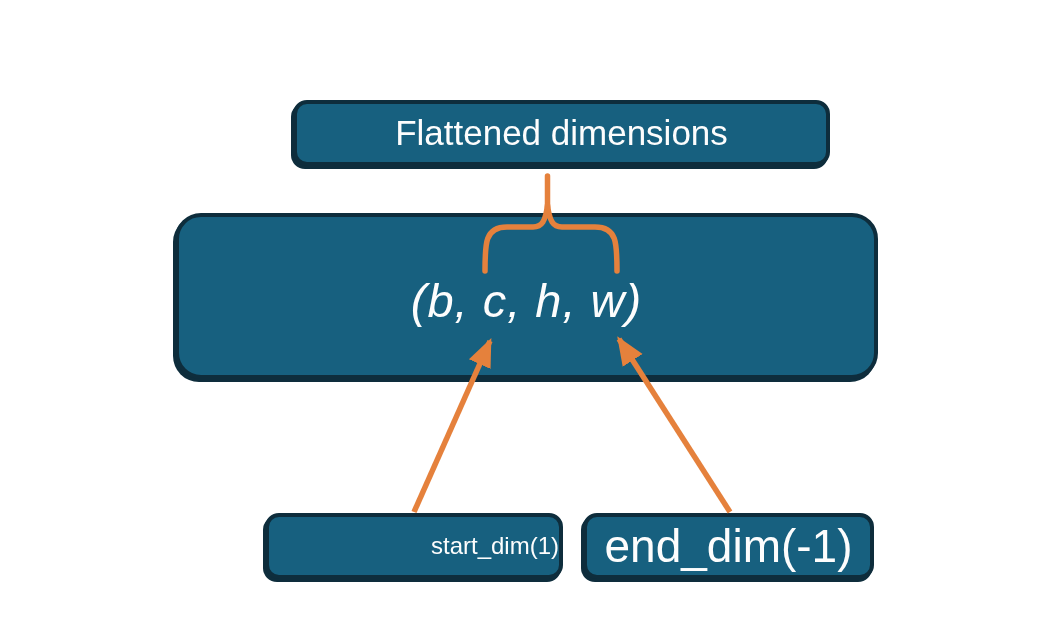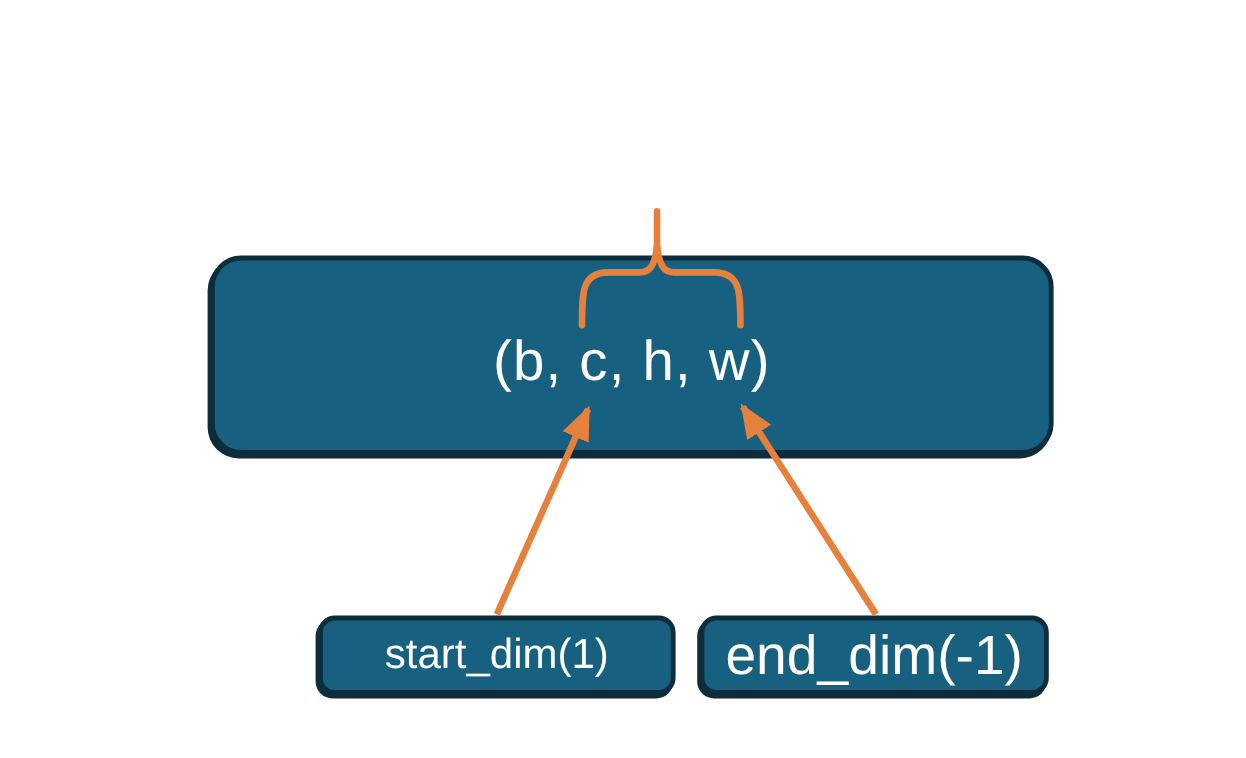--- a/index.html
+++ b/index.html
@@ -32,47 +32,52 @@
     width: 537px; height: 66px;
     border-radius: 14px;
     font-size: 35px;
   }
   .node--tensor {
     left: 175px; top: 213px;
     width: 703px; height: 166px;
     border-radius: 26px;
     font-size: 47px;
     letter-spacing: 1px;
+    font-style: italic;
   }
   .node--tensor .label { padding-top: 8px; }
   .node--start {
     left: 265px; top: 513px;
     width: 298px; height: 66px;
     border-radius: 14px;
-    font-size: 35px;
+    font-size: 24px;
+    justify-content: flex-end;
   }
   .node--end {
     left: 583px; top: 513px;
     width: 291px; height: 66px;
     border-radius: 14px;
     font-size: 46px;
   }
   .overlay {
     position: absolute;
     left: 0; top: 0;
     width: 1038px;
     height: 632px;
     pointer-events: none;
   }
 </style>
 </head>
 <body>
 
 <div class="canvas">
 
+  <div class="node node--title">
+    <span class="label">Flattened dimensions</span>
+  </div>
 
   <div class="node node--tensor">
     <span class="label">(b, c, h, w)</span>
   </div>
 
   <div class="node node--start">
     <span class="label">start_dim(1)</span>
   </div>
 
   <div class="node node--end">

